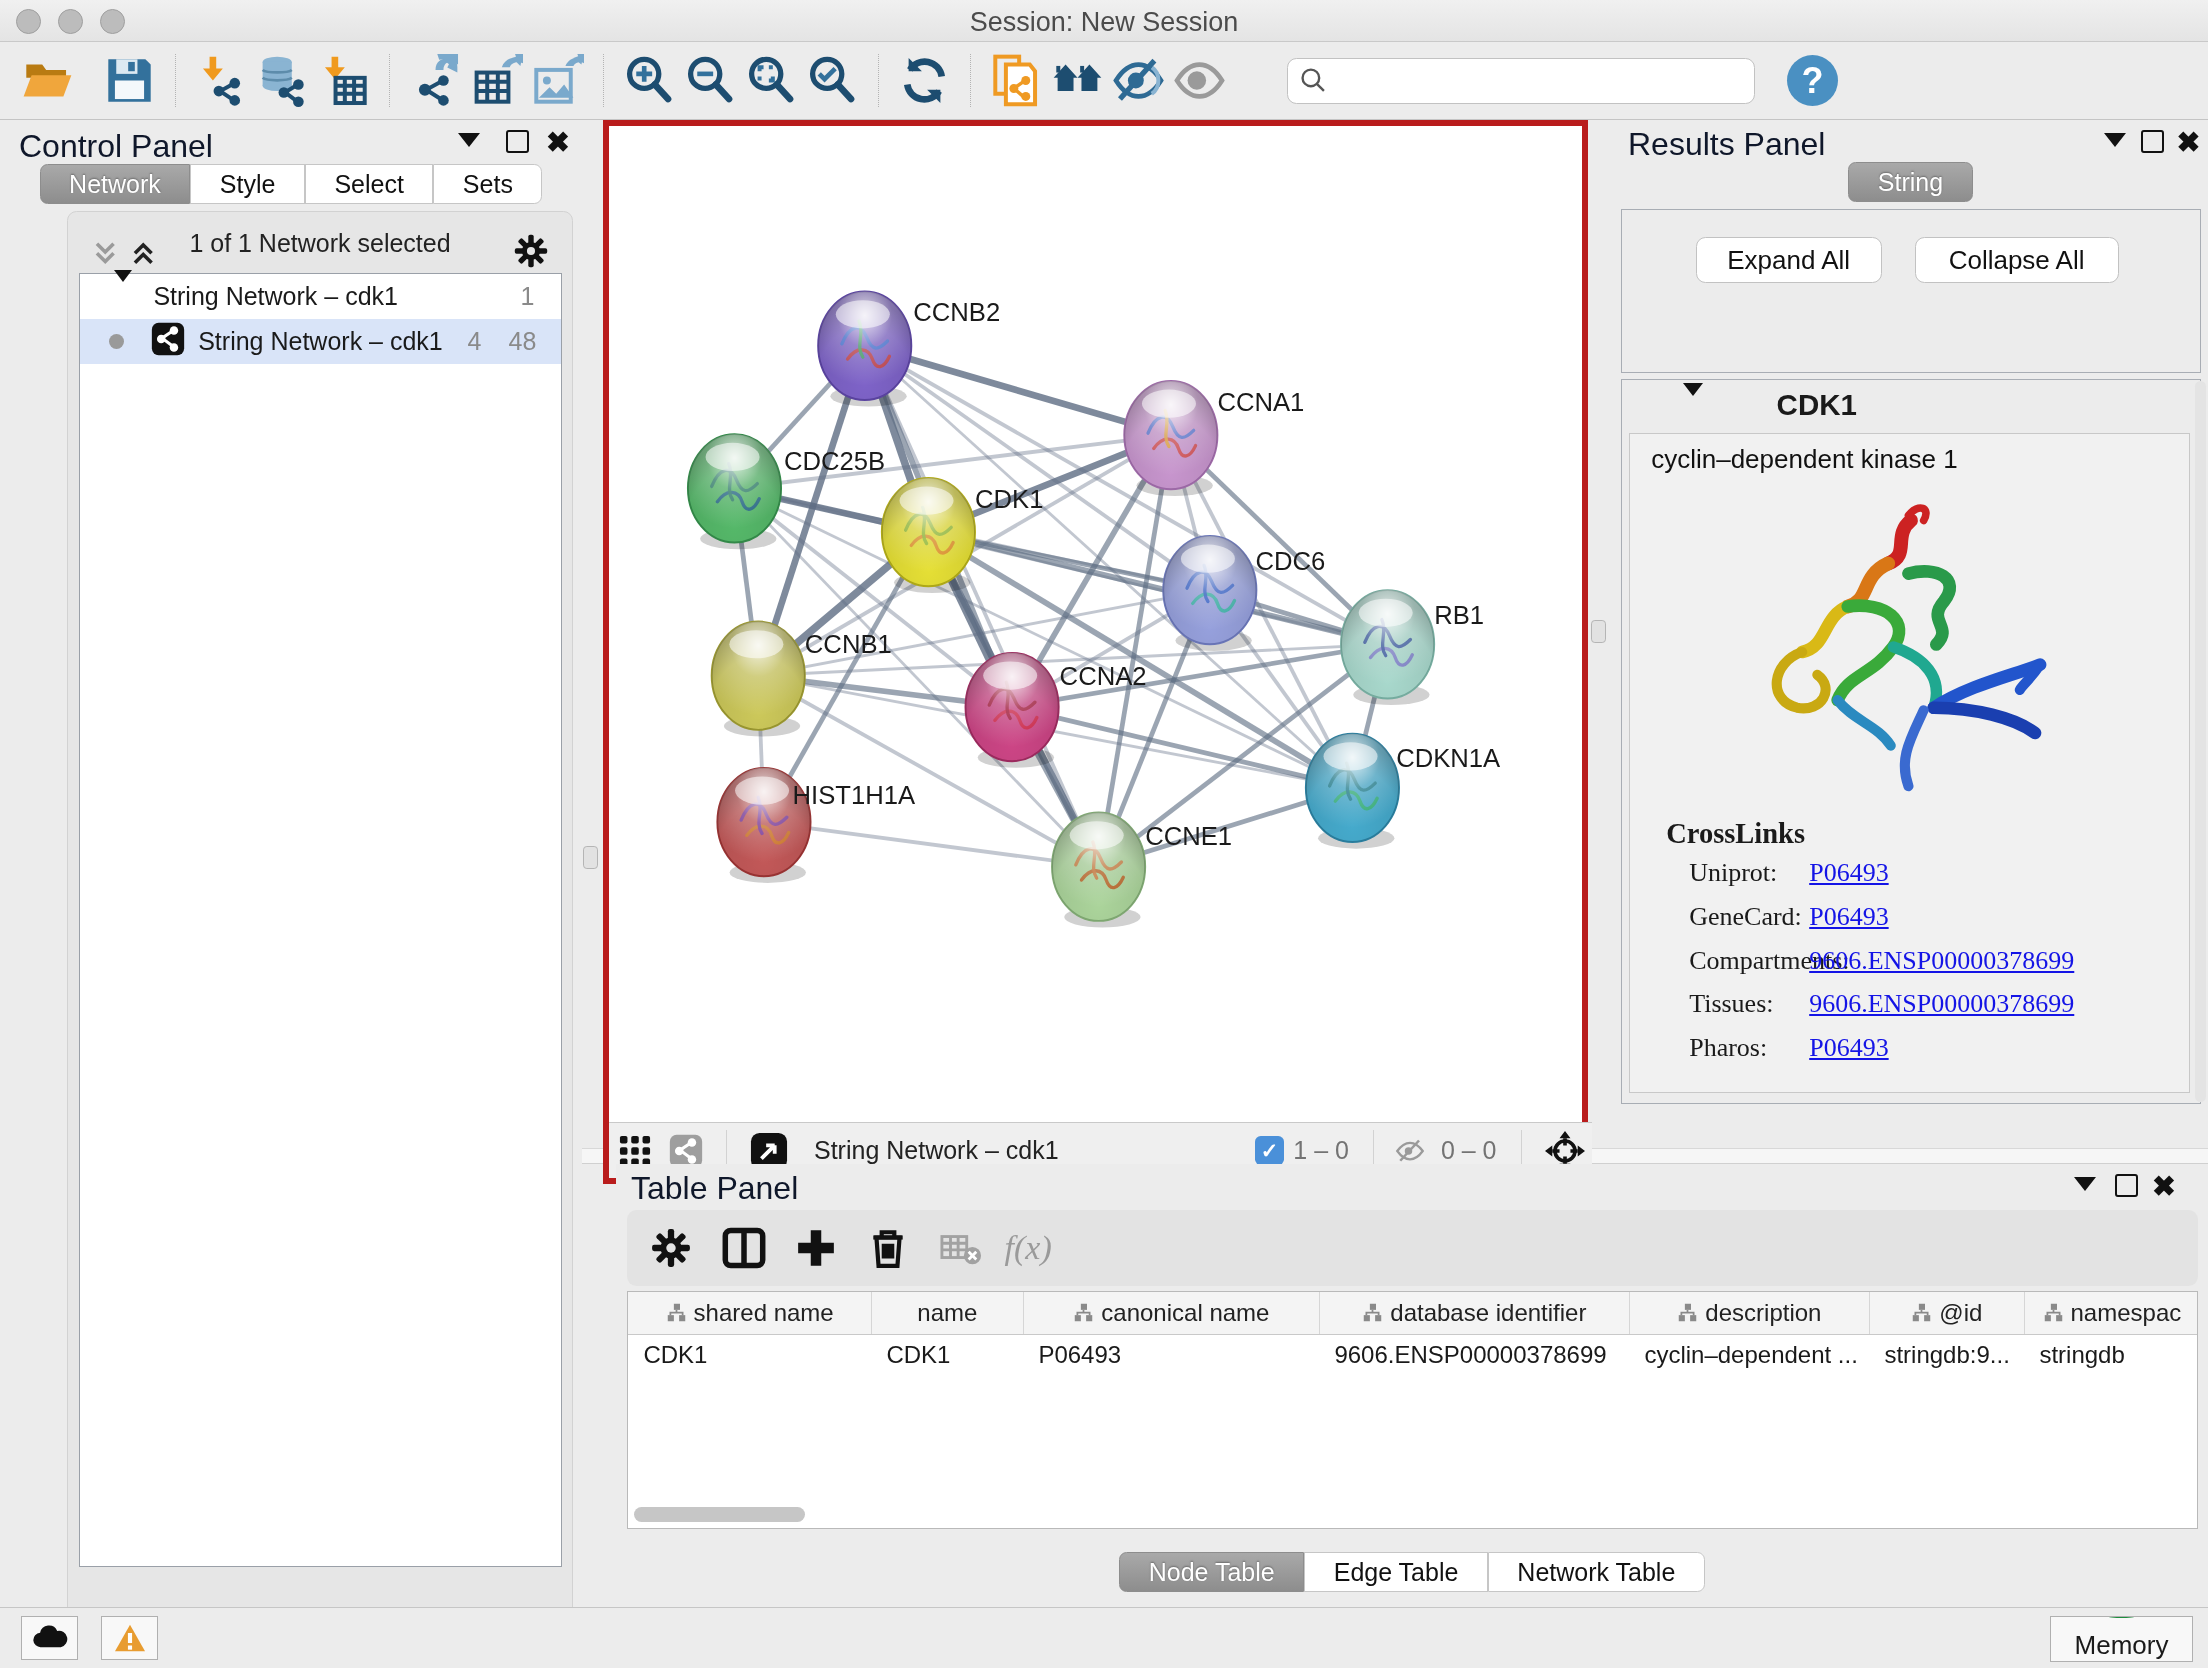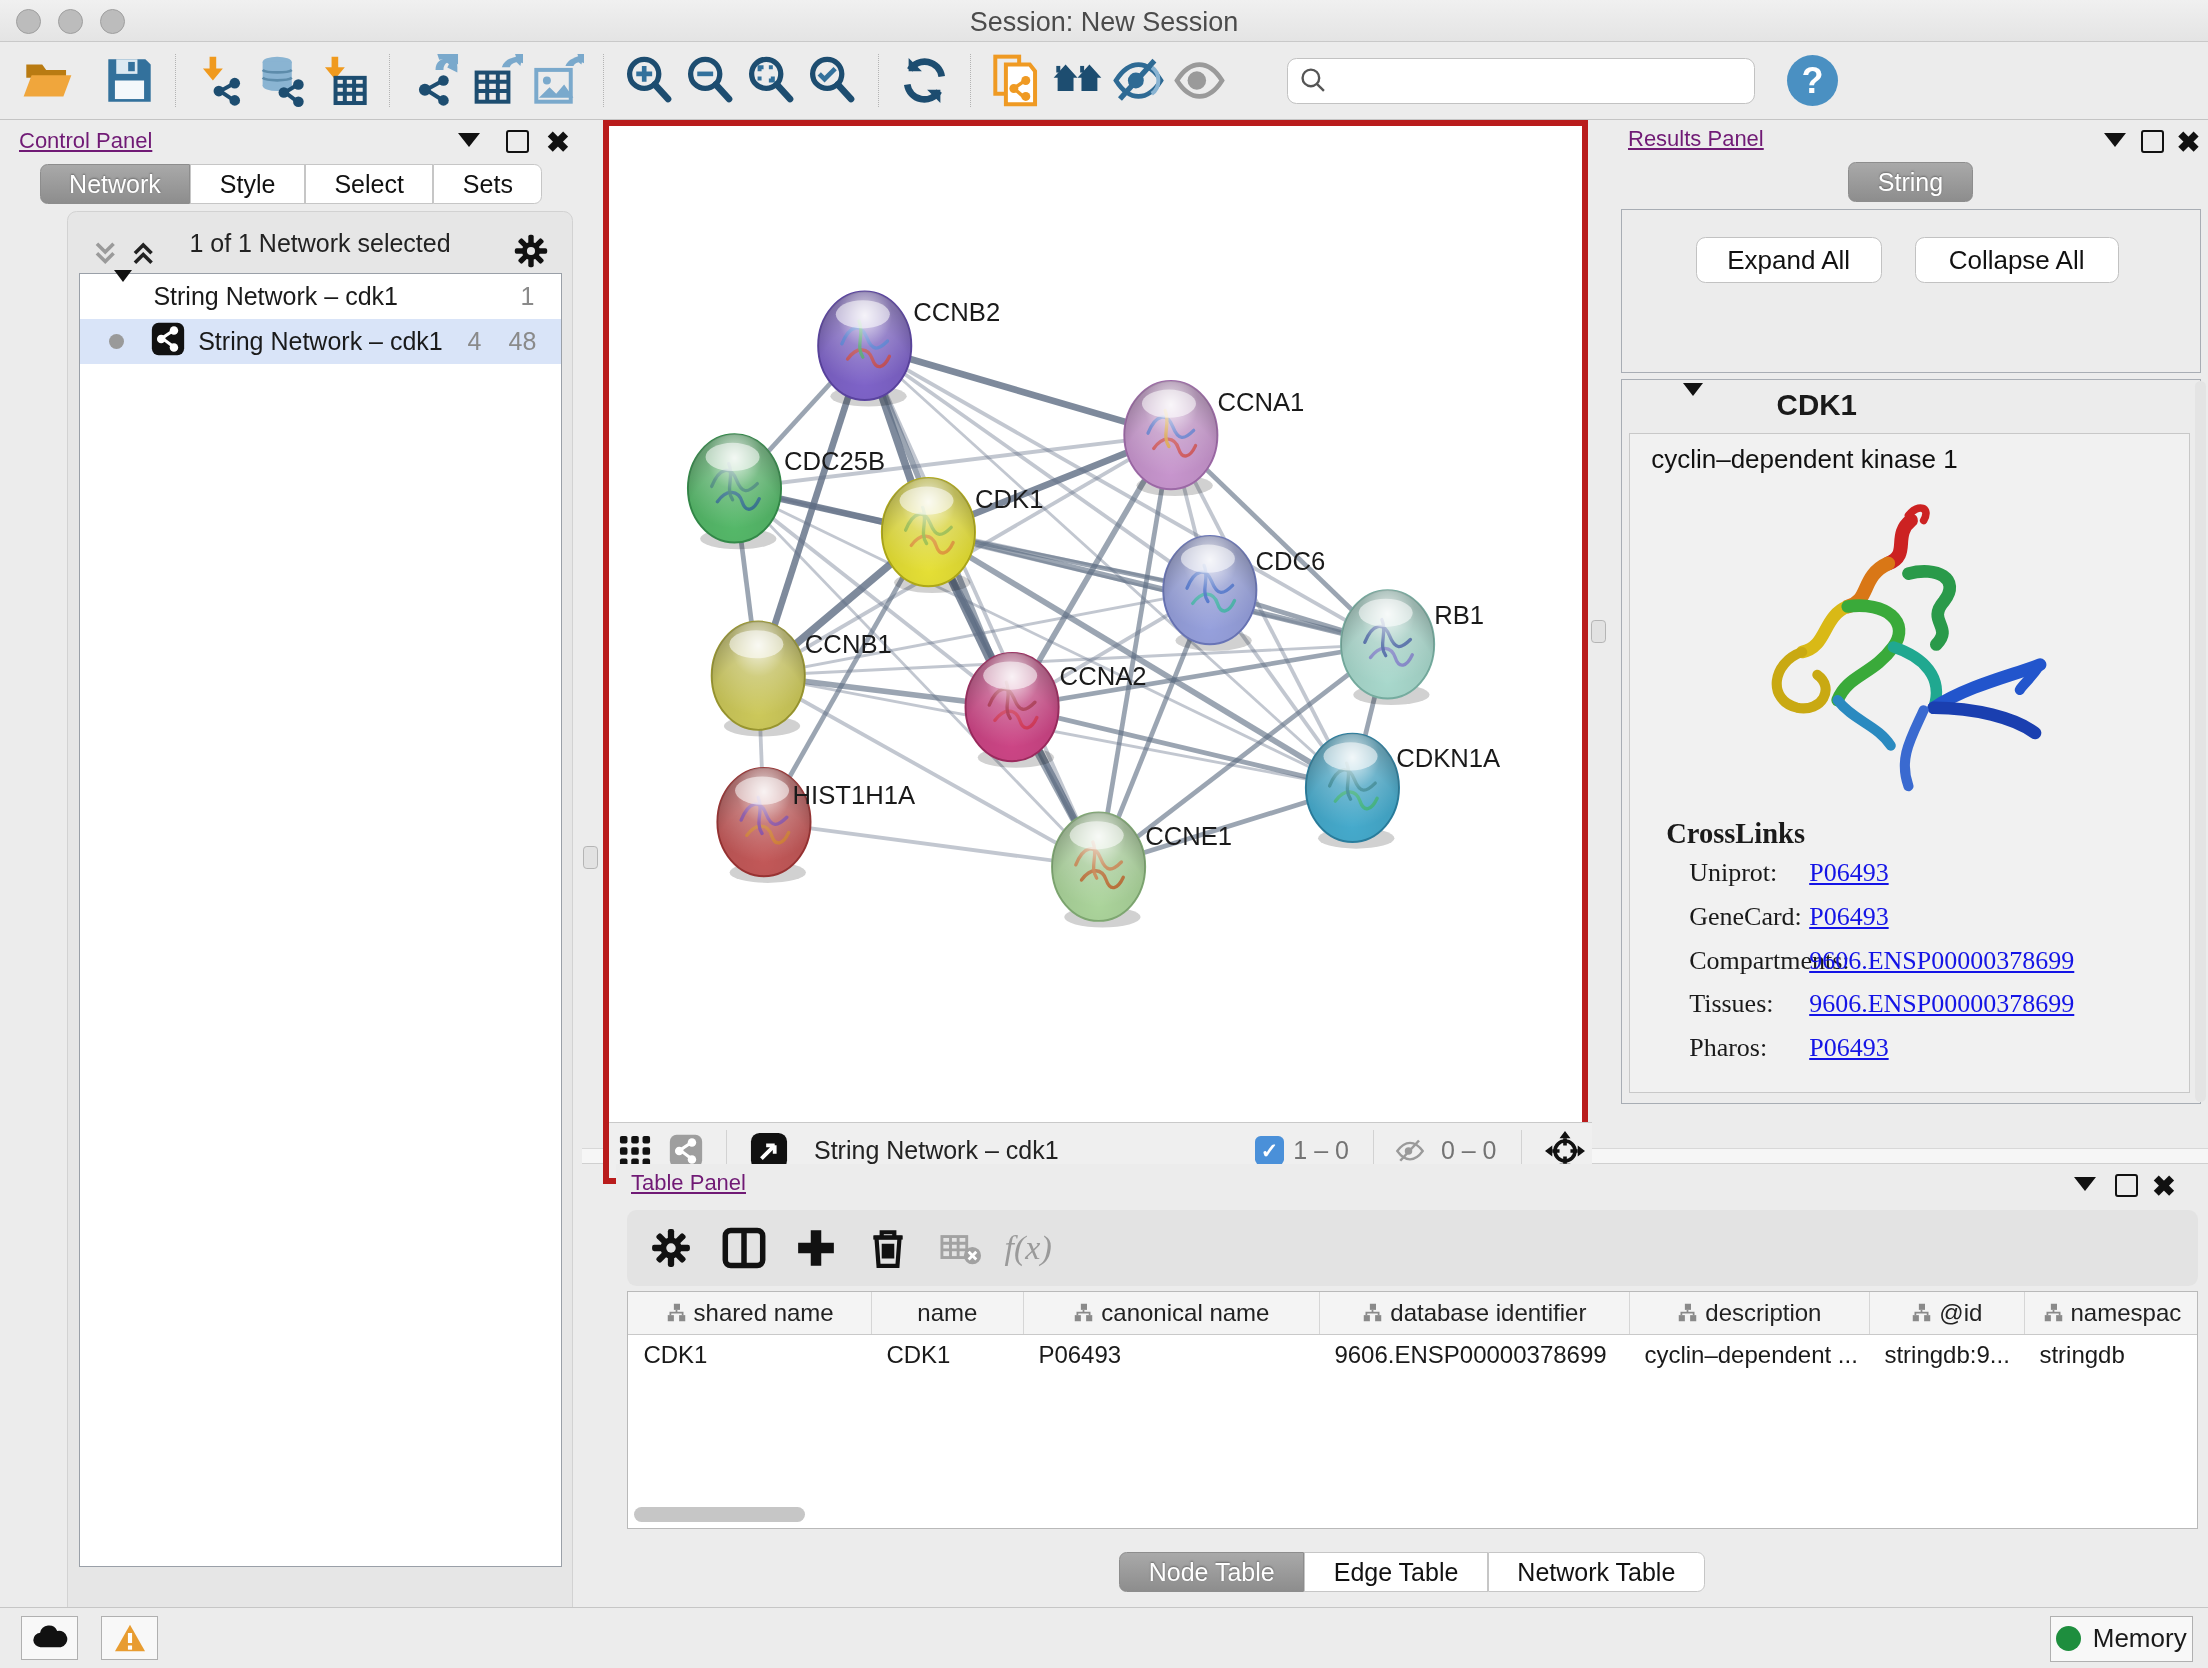--- a/index.html
+++ b/index.html
@@ -15,21 +15,21 @@
   
   #toolbar { position:absolute; left:0; top:42px; width:2208px; height:78px; background:#ececec; border-bottom:1.9px solid #c4c4c4; display:flex; align-items:center; padding:0 17px; }
   .tbtn { width:61px; height:61px; display:flex; align-items:center; justify-content:center; flex:0 0 auto; }
   .tsep { width:0; height:53px; border-left:1.9px dotted #b3b3b3; margin:0 15px; flex:0 0 auto; }
   .tgap { width:21px; flex:0 0 auto; }
   #search-box { margin-left:57px; width:468px; height:46px; background:#fff; border:1.9px solid #c2c2c2; border-radius:9.5px; display:flex; align-items:center; padding:0 11.4px; }
   #search-box input { border:none; outline:none; font-size:25px; width:399px; background:transparent; }
   #help-btn { margin-left:32px; width:51px; height:51px; border-radius:50%; background:#4a90c2; color:#fff; font-size:36px; font-weight:bold; display:flex; align-items:center; justify-content:center; }
 
   
-  .panel-title { font-size:22px; color:#701a75;text-decoration:underline; }
+  .panel-title { font-size:32px; color:#0f172a; }
   .pctl { display:inline-flex; align-items:center; justify-content:center; }
   .tri-down { width:0; height:0; border-left:11.4px solid transparent; border-right:11.4px solid transparent; border-top:14.3px solid #111; }
   .float-sq { width:23px; height:23px; border:2.9px solid #111; border-radius:2.9px; background:transparent; }
   .close-x { font-size:28.5px; font-weight:bold; color:#111; line-height:1; }
 
   .tabbtn { height:40px; padding:0 28.5px; font-size:25px; display:flex; align-items:center; justify-content:center; background:#fff; border:1px solid #c6c6c6; color:#111; }
   .tabbtn.sel { background:linear-gradient(#a9a9a9,#8d8d8d); color:#fff; border-color:#8d8d8d; text-shadow:0 -1px 1.9px rgba(0,0,0,.35); }
   .tabbtn.first { border-radius:7.6px 0 0 7.6px; }
   .tabbtn.last { border-radius:0 7.6px 7.6px 0; }
   .tabbtn.only { border-radius:7.6px; }
@@ -87,21 +87,21 @@
   table { border-collapse:collapse; table-layout:fixed; width:1567px; }
   th { height:42px; background:#f4f4f4; border-right:1px solid #d6d6d6; border-bottom:1.9px solid #c9c9c9; font-size:24px; font-weight:normal; color:#222; }
   th .thwrap { display:flex; align-items:center; justify-content:center; gap:7px; }
   td { height:42px; font-size:24px; padding-left:15px; white-space:nowrap; overflow:hidden; }
   #tbl-scroll { position:absolute; left:5.7px; bottom:5.7px; width:171px; height:15px; background:#c6c6c6; border-radius:7.6px; }
   #tp-tabs { position:absolute; left:0; top:388px; width:100%; display:flex; justify-content:center; }
 
   
   #status-bar { position:absolute; left:0; top:1607px; width:2208px; height:61px; background:#ececec; border-top:1.9px solid #c6c6c6; }
   .sb-btn { position:absolute; top:7.6px; width:57px; height:44px; background:#f8f8f8; border:1.9px solid #b0b0b0; display:flex; align-items:center; justify-content:center; }
-  #memory-btn { position:absolute; right:15px; top:7.6px; width:143px; height:46px; background:#f8f8f8; border:1.9px solid #b0b0b0; display:flex; align-items:center; justify-content:center; gap:11.4px; font-size:26px; }
+  #memory-btn { position:absolute; right:15px; top:7.6px; width:143px; height:46px; background:#f8f8f8; border:1.9px solid #b0b0b0; display:flex; align-items:center; justify-content:center; gap:11.4px; font-size:26px;flex-direction:column; }
   #memory-dot { width:25px; height:25px; border-radius:50%; background:#1e8e3e; }
 
   svg text { font-family:"Liberation Sans", sans-serif; }
 </style>
 </head>
 <body>
 
 <div id="titlebar">
   <span class="tl" style="left:16px"></span>
   <span class="tl" style="left:58px"></span>

